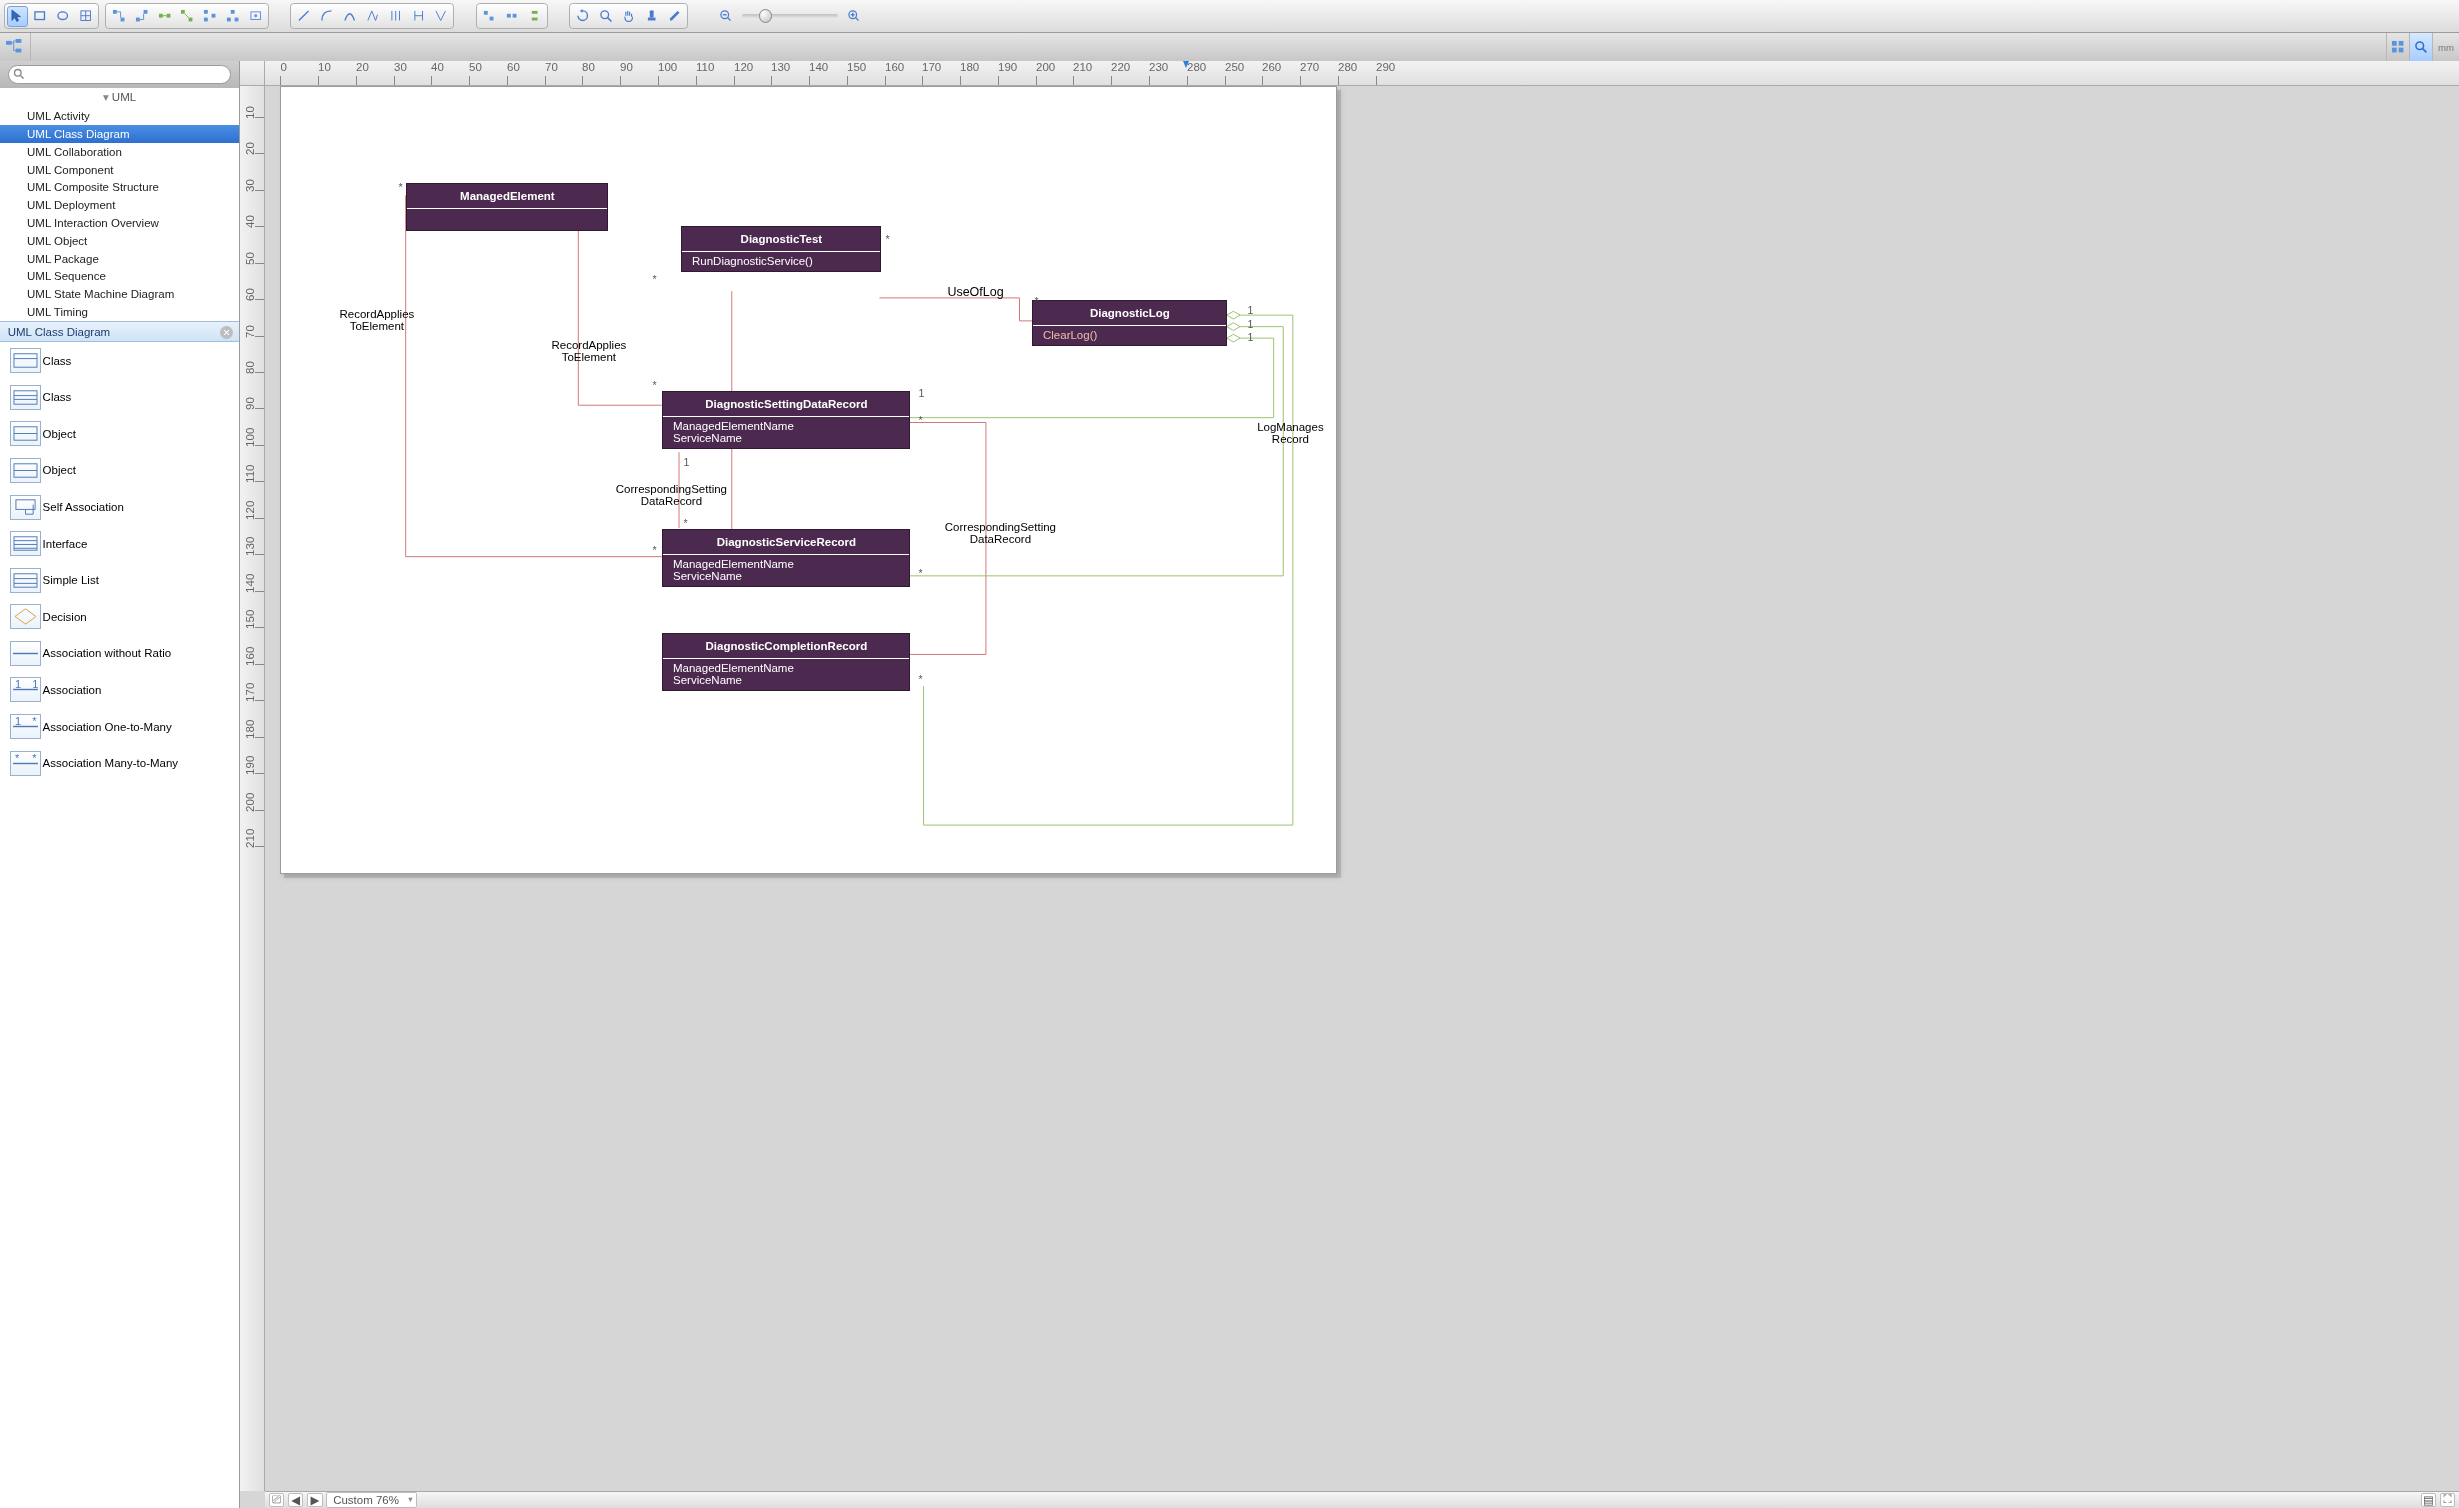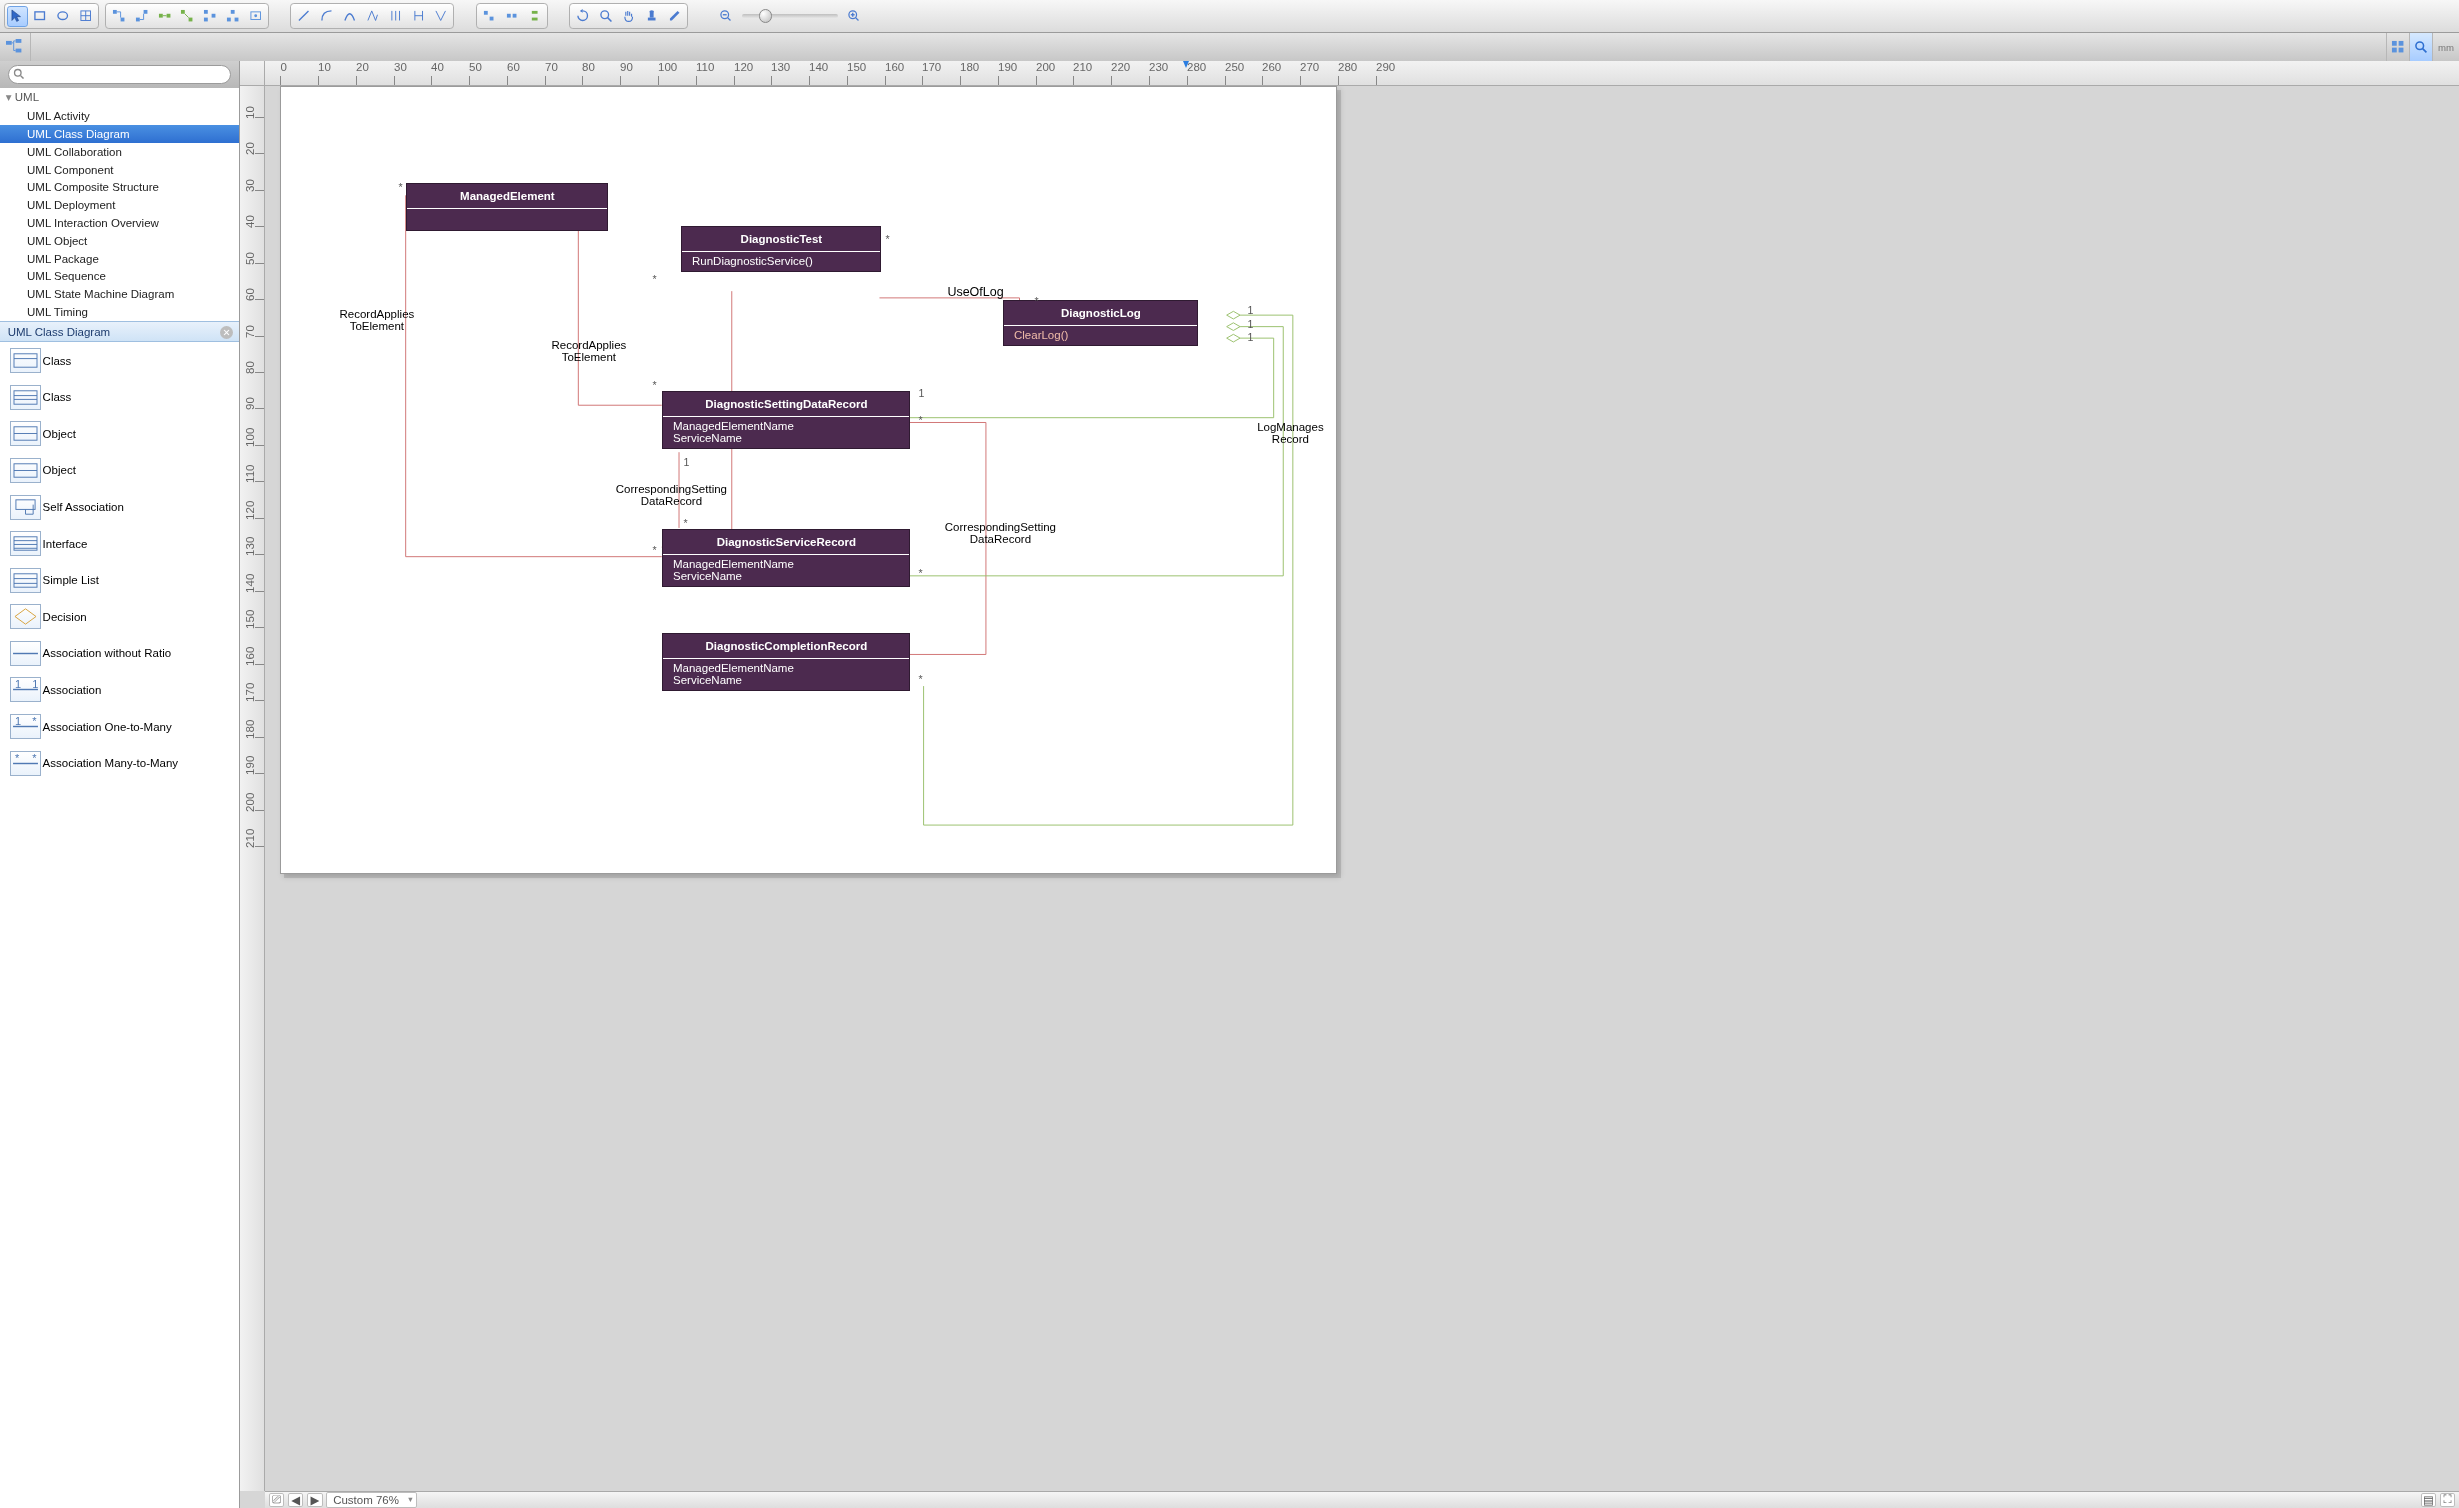--- a/index.html
+++ b/index.html
@@ -35,21 +35,21 @@
 
 
 .main { position:absolute;top:61px;bottom:0;left:0;right:0;display:flex;}
 .sidebar { width:240px;background:#fff;border-right:1px solid #9b9b9b;display:flex;flex-direction:column;}
 .side-search { padding:3.8px 7.7px;background:linear-gradient(#cfcfcf,#b7b7b7);}
 .side-search input{ width:100%; height:19px;border-radius:9.6px;border:1px solid #9b9b9b;padding:0 7.7px 0 21px;background:#fff;font-size:10.6px;}
 .side-search .wrap{position:relative;}
 .side-search .mg{position:absolute;left:5.8px;top:2.9px;}
 
 .tree { overflow-y:auto; flex:0 0 auto;}
-.tree-header{ padding:2.9px 5.8px;color:#555;font-size:11.5px;}
+.tree-header{ padding:2.9px 5.8px;color:#555;font-size:11.5px;text-align:center;}
 .tree-header::before{content:"▾ ";color:#888;}
 .tree-item{ padding:2.9px 5.8px 2.9px 27px;color:#222;cursor:pointer;}
 .tree-item.selected{ background:linear-gradient(#4a90e2,#2e6fd1);color:#fff;}
 
 .shape-panel-hdr{
   background:linear-gradient(#e8f1fb,#cfe3f6);
   border-top:1px solid #9fbfe0;border-bottom:1px solid #9fbfe0;
   padding:3.8px 7.7px;color:#1d3c6e;font-weight:500;position:relative;
 }
 .shape-panel-hdr .close{position:absolute;right:5.8px;top:3.8px;width:13.4px;height:13.4px;border-radius:50%;background:#bdbdbd;display:flex;align-items:center;justify-content:center;color:#fff;font-size:9.6px;cursor:pointer;}
@@ -618,21 +618,21 @@
         <div class="uml" style="left:125px;top:96px;width:202px;">
           <div class="title">ManagedElement</div>
           <div class="sect" style="height:21px;"></div>
         </div>
 
         <div class="uml" style="left:400px;top:139px;width:200px;">
           <div class="title">DiagnosticTest</div>
           <div class="sect">RunDiagnosticService()</div>
         </div>
 
-        <div class="uml" style="left:722px;top:213px;width:195px;">
+        <div class="uml" style="left:751px;top:213px;width:195px;">
           <div class="title">DiagnosticLog</div>
           <div class="sect op">ClearLog()</div>
         </div>
 
         <div class="uml" style="left:381px;top:304px;width:248px;">
           <div class="title">DiagnosticSettingDataRecord</div>
           <div class="sect">
             <div>ManagedElementName</div>
             <div>ServiceName</div>
           </div>

